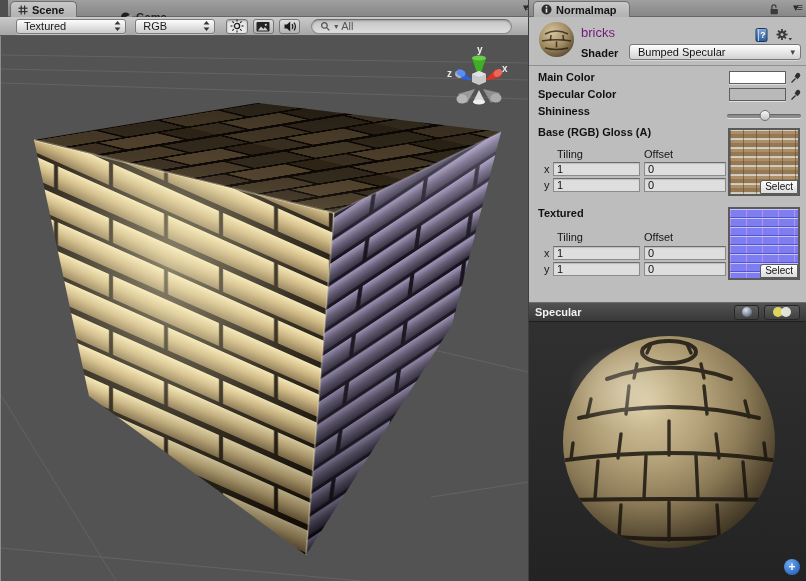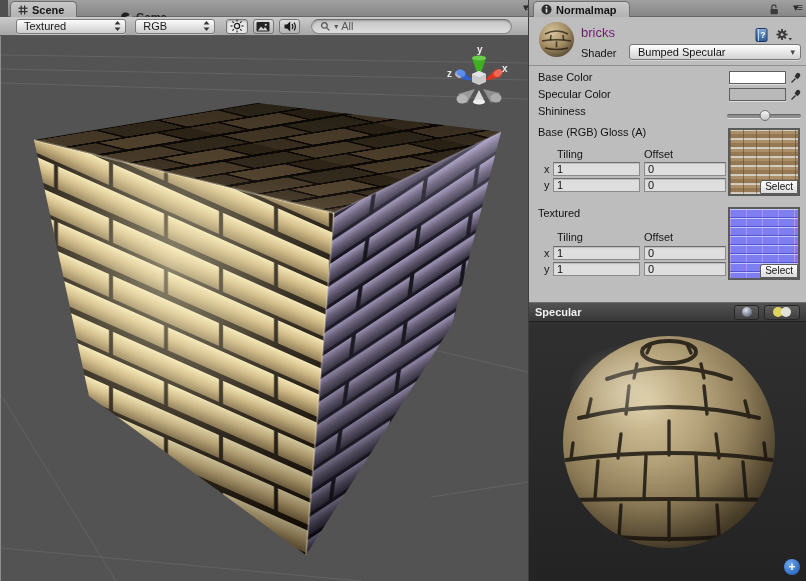--- a/index.html
+++ b/index.html
@@ -43,21 +43,21 @@
           border-left:1px solid #3e3e3e;box-sizing:border-box;font-size:11px;color:#111;}
   #mat-header{position:absolute;left:0;top:0;width:100%;height:49px;border-bottom:1px solid #8f8f8f;box-sizing:border-box;}
   #mat-thumb{position:absolute;left:10px;top:5px;width:35px;height:35px;border-radius:50%;
           background:radial-gradient(circle at 38% 30%,#d6c69e 0%,#a38d63 45%,#5e4f36 78%,#332a1c 100%);}
   #mat-name{position:absolute;left:52px;top:8px;font-size:13px;color:#701a75;}
   #shader-label{position:absolute;left:52px;top:30px;}
   #shader-dd{position:absolute;left:100px;top:27px;width:172px;height:16px;border:1px solid #777;
           border-radius:3px;background:linear-gradient(#fefefe,#d2d2d2);display:flex;align-items:center;
           padding:0 5px 0 8px;box-sizing:border-box;box-shadow:0 1px 0 rgba(255,255,255,.4);}
   #shader-dd .dlabel{flex:1;}
-  .ins-label{position:absolute;left:9px;white-space:nowrap;}
+  .ins-label{position:absolute;left:9px;white-space:nowrap;font-weight:bold;}
   .swatch{position:absolute;left:200px;width:57px;height:13px;border:1px solid #5e5e5e;
           box-shadow:0 1px 0 rgba(255,255,255,.5);box-sizing:border-box;}
   .dropper{position:absolute;left:261px;width:12px;height:13px;}
   .slider-track{position:absolute;left:198px;top:97px;width:74px;height:4px;border-radius:2px;
           background:#8e8e8e;box-shadow:0 1px 0 rgba(255,255,255,.55), inset 0 1px 1px rgba(0,0,0,.3);}
   .slider-thumb{position:absolute;top:-4px;width:11px;height:11px;border-radius:50%;
           background:linear-gradient(#f6f6f6,#c4c4c4);border:1px solid #6f6f6f;box-sizing:border-box;
           transform:translateX(-50%);}
   .tile-head{position:absolute;color:#161616;}
   .axis-letter{position:absolute;left:15px;color:#161616;}
@@ -326,21 +326,21 @@
           <line x1="1.5" y1="7.5" x2="12.5" y2="7.5"></line>
         <line x1="3.1" y1="3.6" x2="10.9" y2="11.4"></line>
           <line x1="3.1" y1="11.4" x2="10.9" y2="3.6"></line>
       </g>
       <circle cx="7" cy="7.5" r="3.6" fill="#3a3a3a"></circle>
       <circle cx="7" cy="7.5" r="1.5" fill="#bdbdbd"></circle>
       <path d="M13.5 11 L17 11 L15.25 13.5 Z" fill="#3a3a3a"></path>
     </svg>
   </div>
 
-  <div class="ins-label" style="top:54px;">Base Color</div>
+  <div class="ins-label" style="top:54px;">Main Color</div>
   <div class="swatch" style="top: 54px; background: rgb(255, 255, 255);"></div>
   <svg class="dropper" style="top:54px;" viewBox="0 0 12 13">
     <line x1="1.5" y1="11.5" x2="5.5" y2="7.5" stroke="#2e2e2e" stroke-width="1.3"></line>
     <path d="M4.6 5.4 L7.4 8.2 L9.6 6 Q11.2 4.2 9.6 2.6 Q8 1 6.4 2.6 Z" fill="#2e2e2e"></path>
   </svg>
 
   <div class="ins-label" style="top:71px;">Specular Color</div>
   <div class="swatch" style="top: 71px; background: rgb(185, 185, 185);"></div>
   <svg class="dropper" style="top:71px;" viewBox="0 0 12 13">
     <line x1="1.5" y1="11.5" x2="5.5" y2="7.5" stroke="#2e2e2e" stroke-width="1.3"></line>

